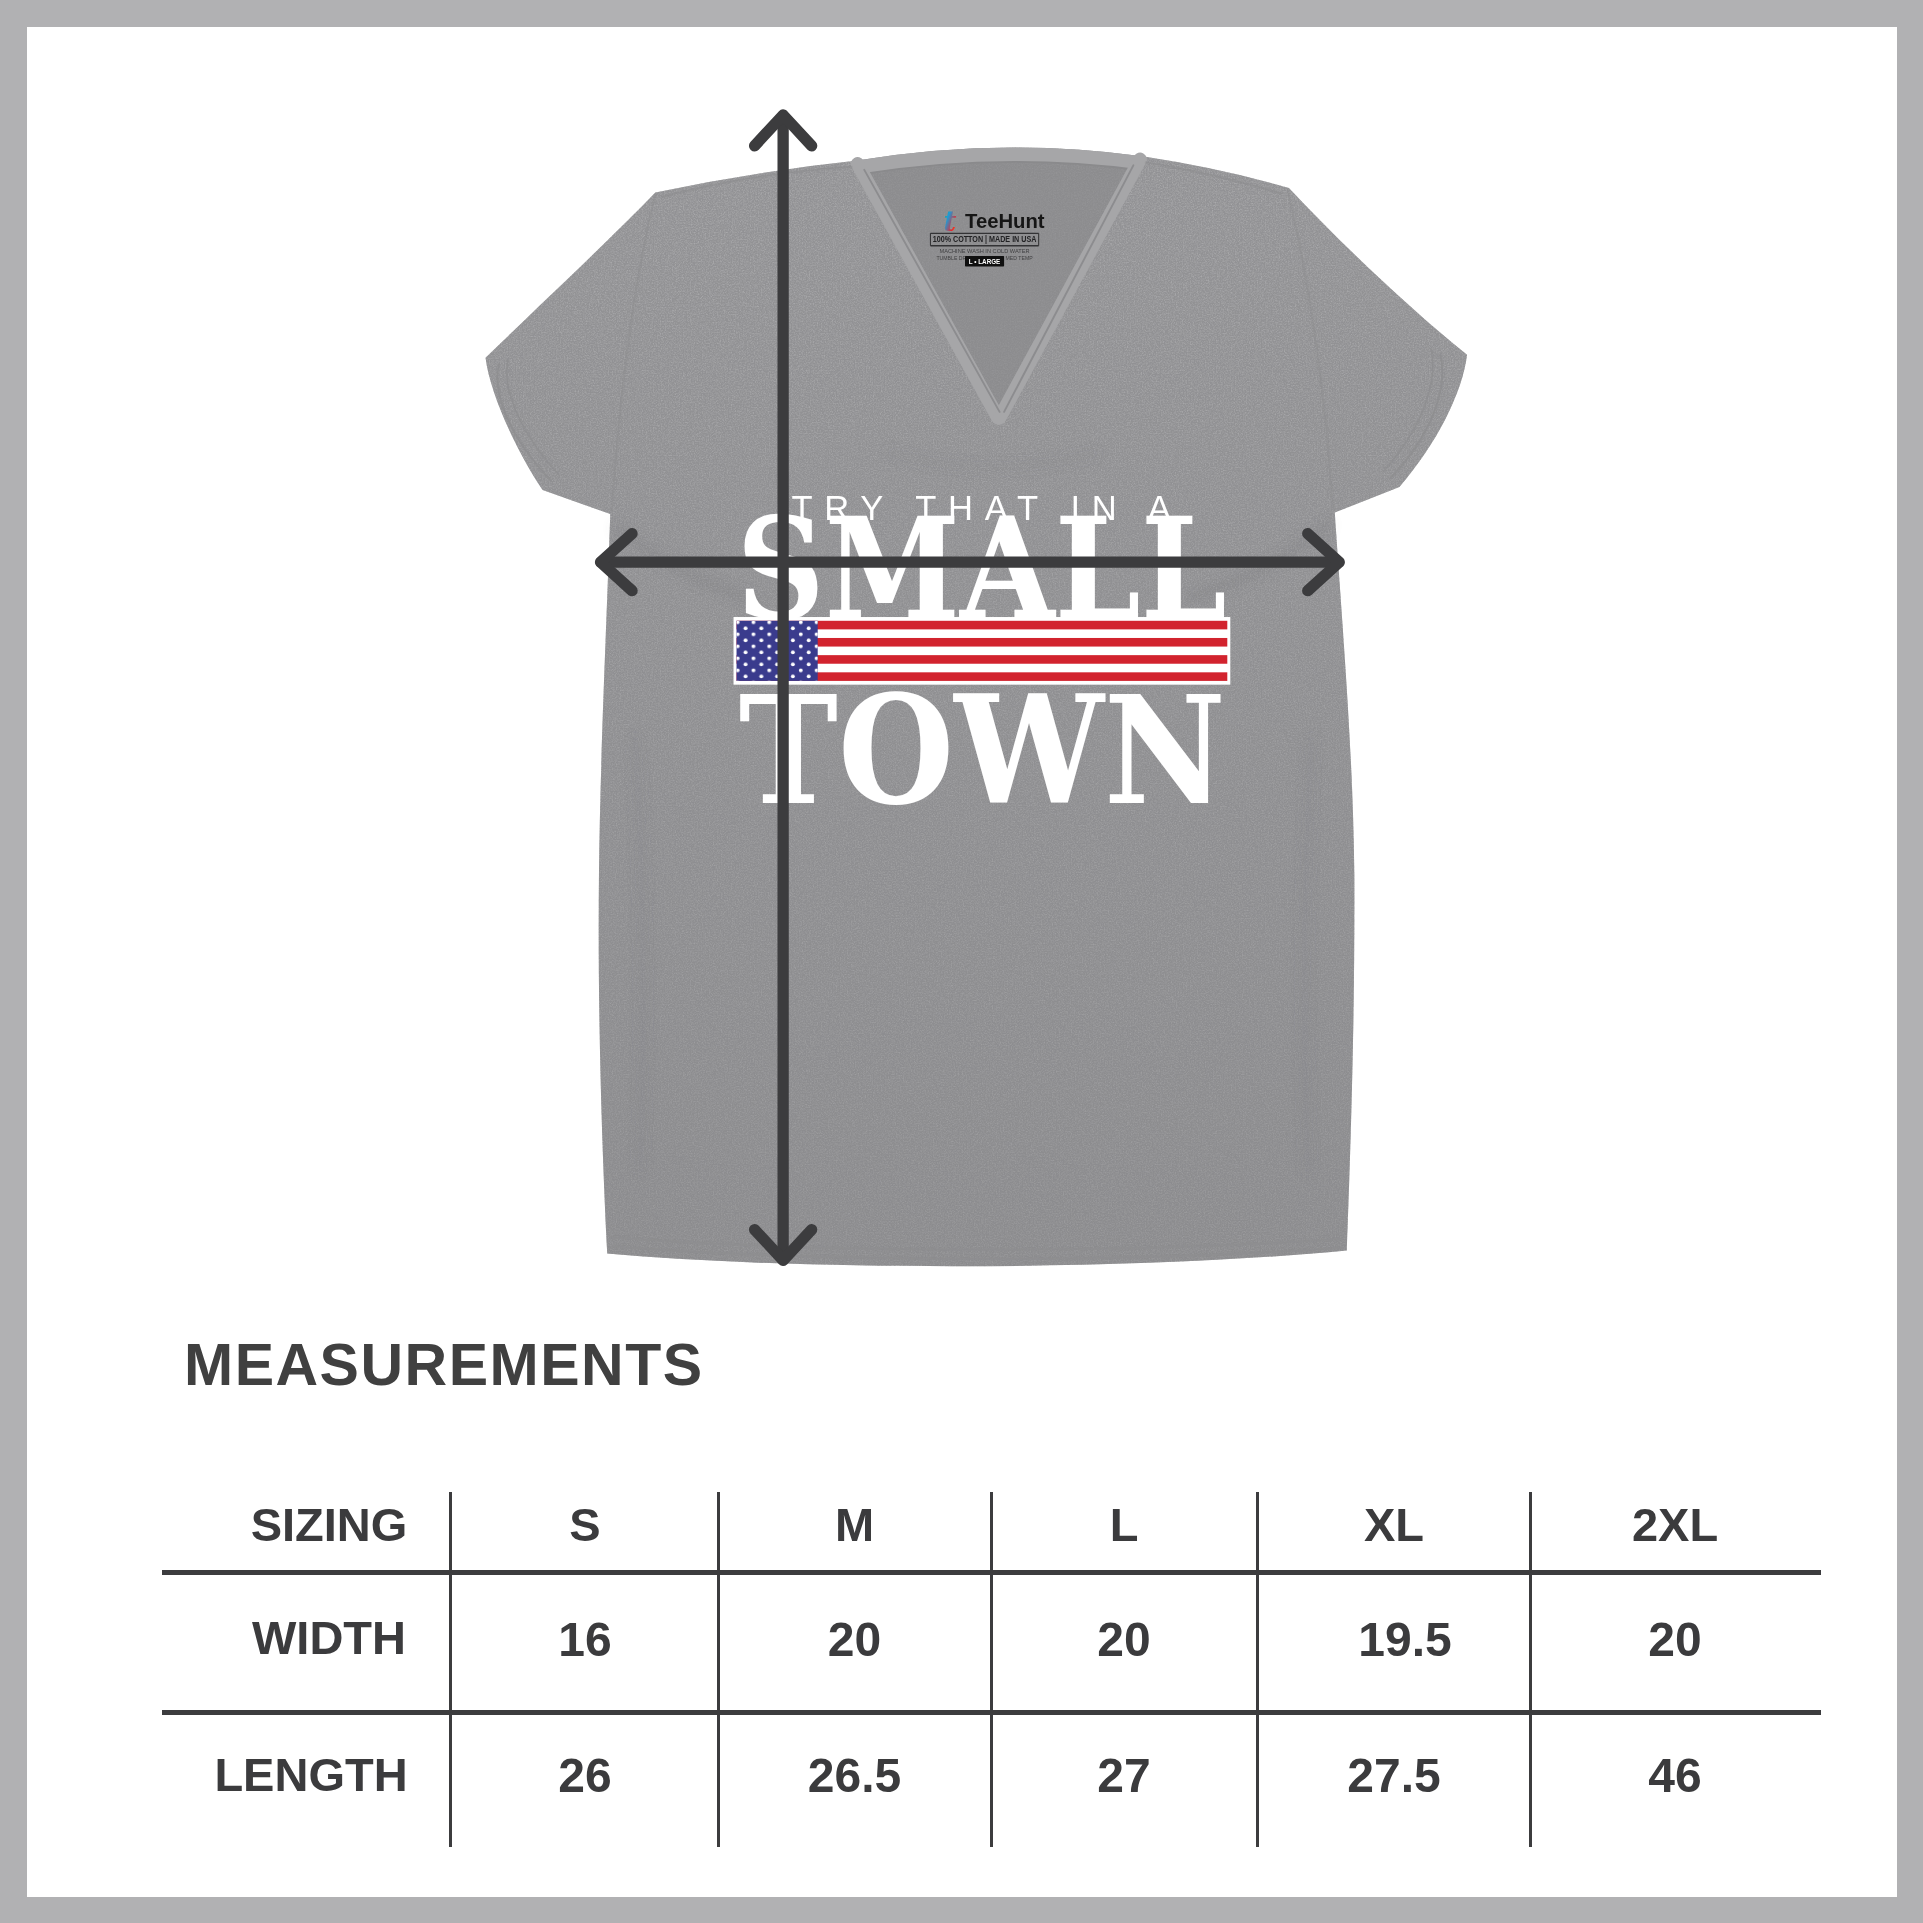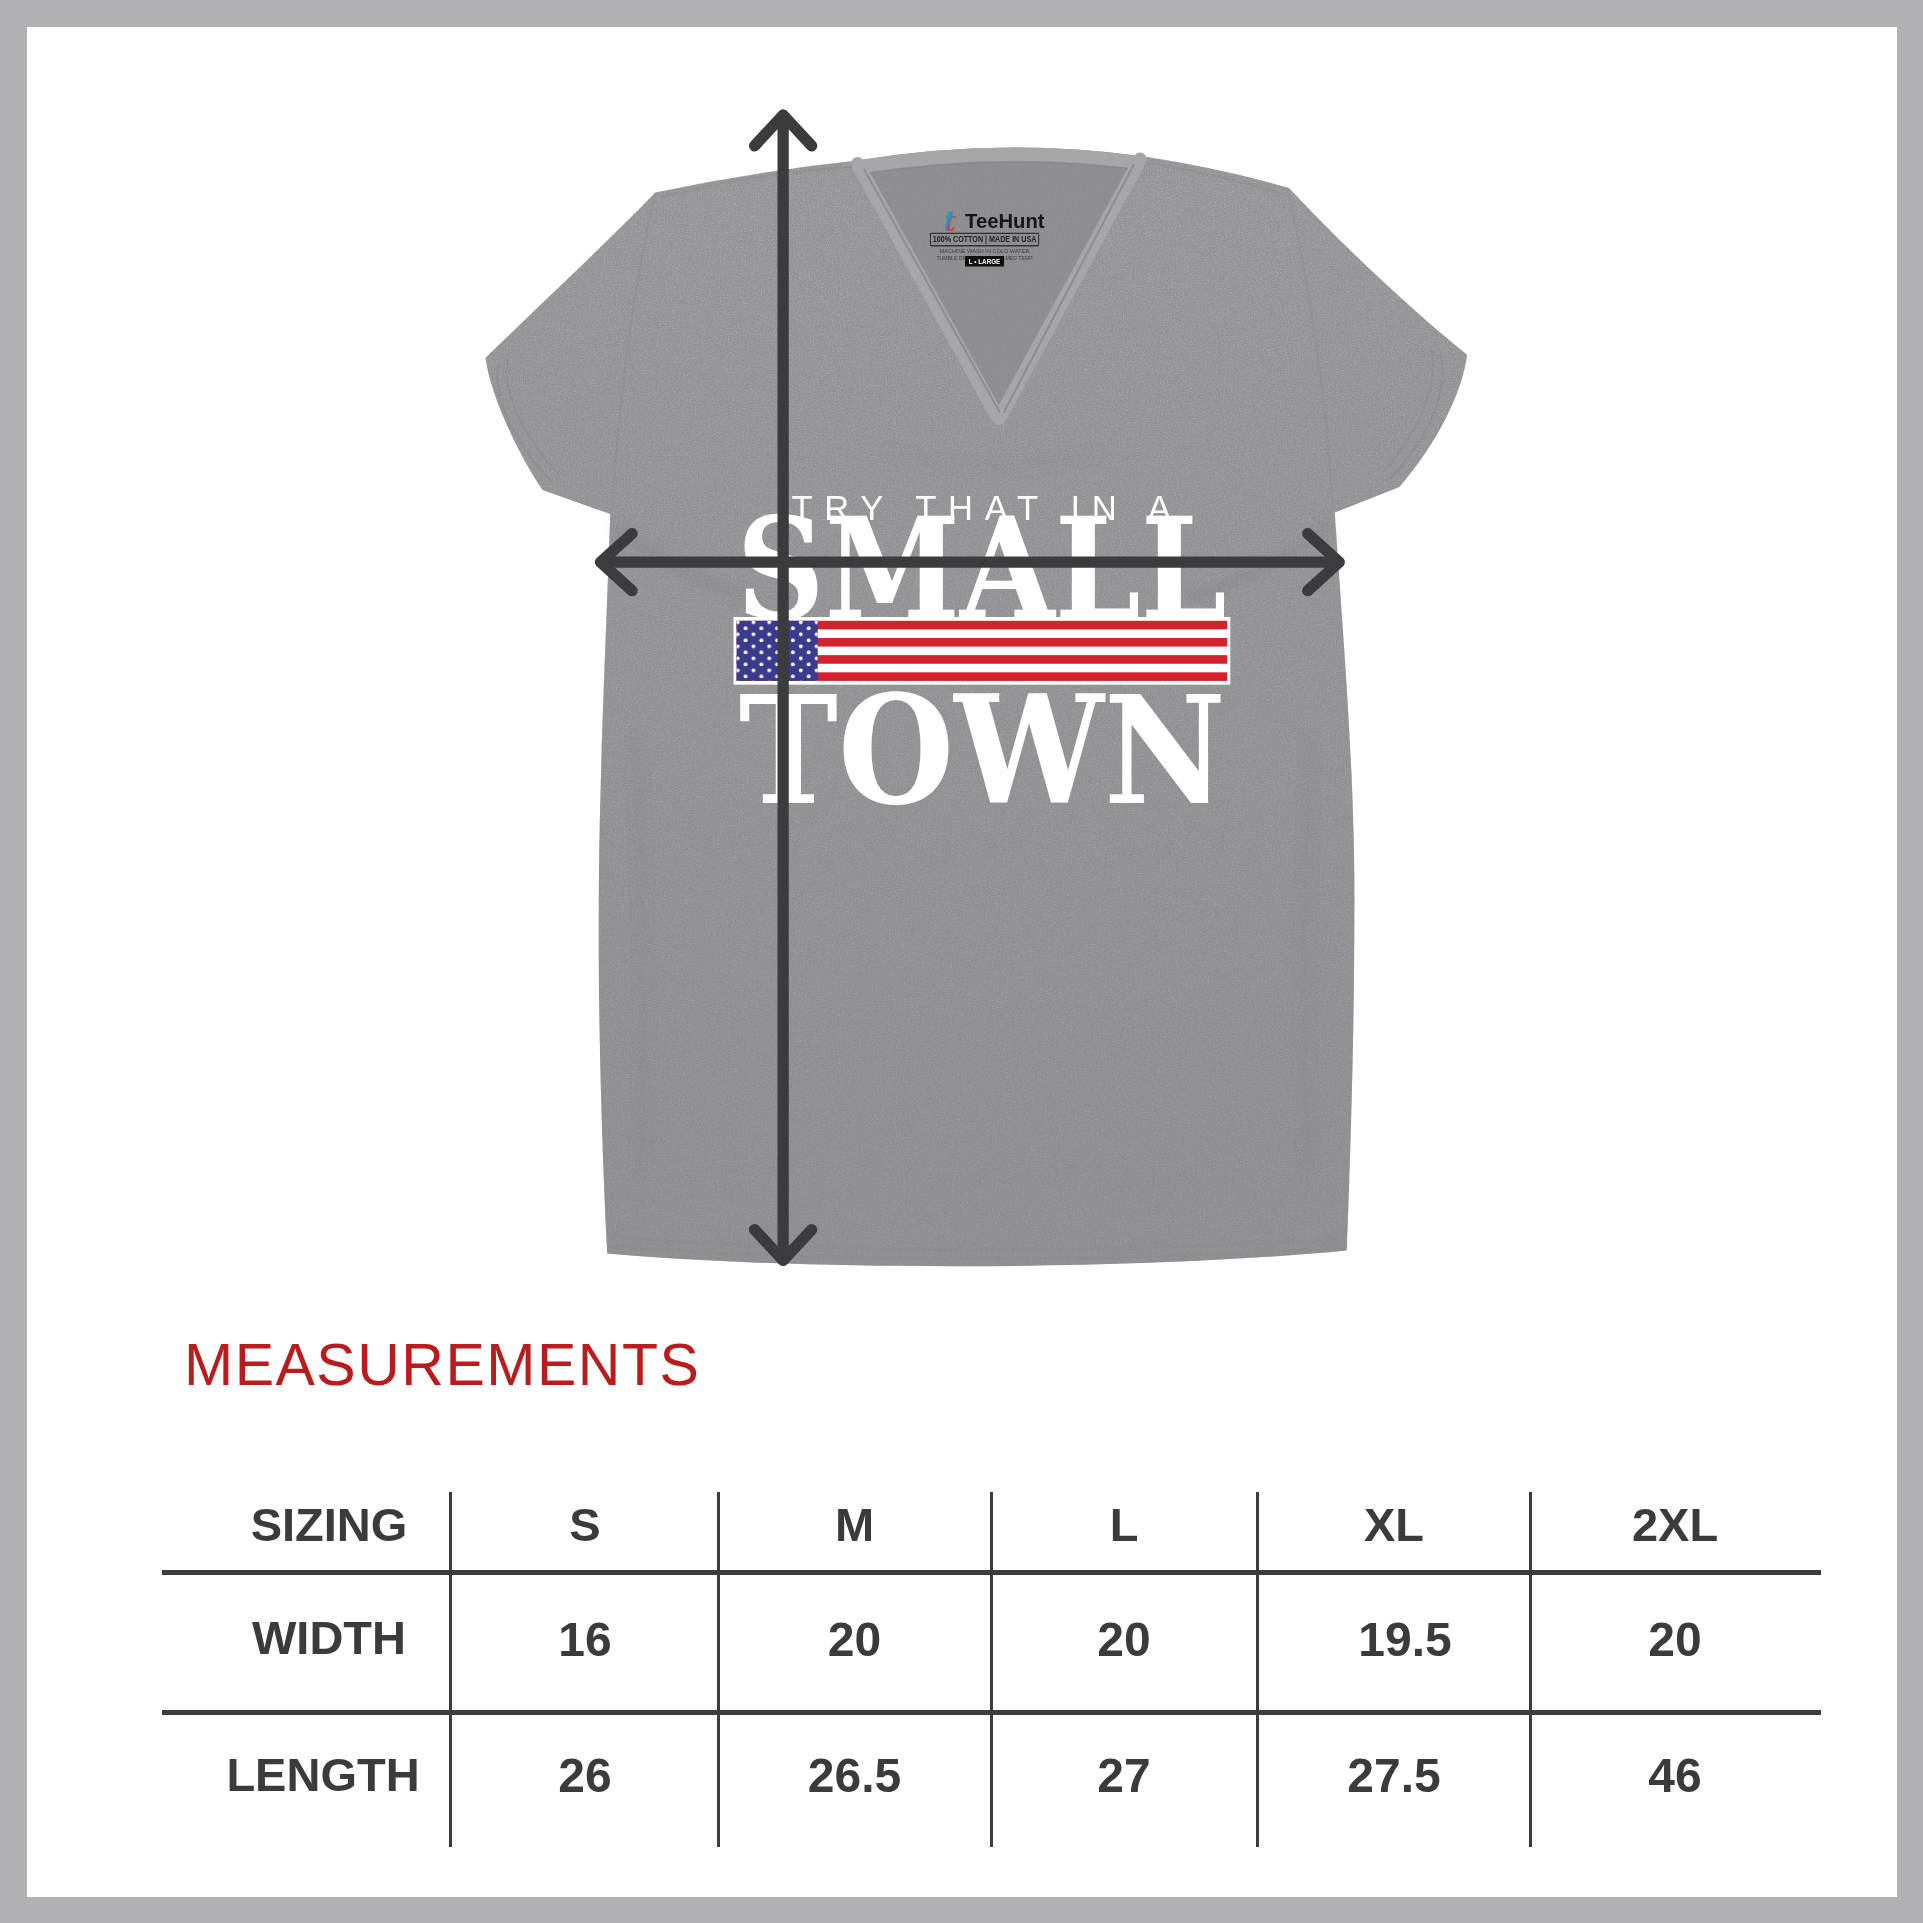--- a/index.html
+++ b/index.html
@@ -1,21 +1,21 @@
 <!DOCTYPE html>
 <html style="font-size:12px"><head>
 <meta charset="utf-8">
 <style>
   html,body{margin:0;padding:0;background:#fff;}
   .page{position:relative;width:1924px;height:1924px;background:#ffffff;overflow:hidden;
         font-family:"Liberation Sans",sans-serif;}
   .frame{position:absolute;inset:0;border:27px solid #b1b1b3;z-index:60;pointer-events:none;}
   .art{position:absolute;left:0;top:0;width:1924px;height:1924px;}
-  .heading{position:absolute;left:184px;top:1336px;font-size:59px;font-weight:normal;
-           letter-spacing:1.5px;color:#b91c1c;line-height:59px;}
+  .heading{position:absolute;left:184px;top:1336px;font-size:59px;font-weight:bold;
+           letter-spacing:1.5px;color:#404040;line-height:59px;}
   .cell{position:absolute;color:#3b3b3d;font-weight:bold;text-align:center;line-height:48px;height:48px;}
   .hdr{font-size:47px;}
   .val{font-size:48px;}
   .rowlab{text-align:center;padding-left:22.5px;}
   .rule-h{position:absolute;background:#3c3c3e;}
   .rule-v{position:absolute;background:#3c3c3e;width:3px;top:1492px;height:355px;}
   text{user-select:none;}
 </style>
 </head>
 <body>
@@ -165,21 +165,21 @@
     <div class="cell hdr" style="left:1257px;top:1501px;width:274px;">XL</div>
     <div class="cell hdr" style="left:1531px;top:1501px;width:288px;">2XL</div>
 
     <div class="cell hdr rowlab" style="left:162px;top:1614px;width:289px;">WIDTH</div>
     <div class="cell val" style="left:451px;top:1616px;width:268px;">16</div>
     <div class="cell val" style="left:718px;top:1616px;width:273px;">20</div>
     <div class="cell val" style="left:991px;top:1616px;width:266px;">20</div>
     <div class="cell val" style="left:1268px;top:1616px;width:274px;">19.5</div>
     <div class="cell val" style="left:1531px;top:1616px;width:288px;">20</div>
 
-    <div class="cell hdr rowlab" style="left:156px;top:1751px;width:289px;">LENGTH</div>
+    <div class="cell hdr rowlab" style="left:144px;top:1751px;width:289px;">LENGTH</div>
     <div class="cell val" style="left:451px;top:1752px;width:268px;">26</div>
     <div class="cell val" style="left:718px;top:1752px;width:273px;">26.5</div>
     <div class="cell val" style="left:991px;top:1752px;width:266px;">27</div>
     <div class="cell val" style="left:1257px;top:1752px;width:274px;">27.5</div>
     <div class="cell val" style="left:1531px;top:1752px;width:288px;">46</div>
 
     <div class="rule-h" style="left:162px;top:1570px;width:1659px;height:5.3px;"></div>
     <div class="rule-h" style="left:162px;top:1710px;width:1659px;height:4.5px;"></div>
     <div class="rule-v" style="left:449px;"></div>
     <div class="rule-v" style="left:717px;"></div>

